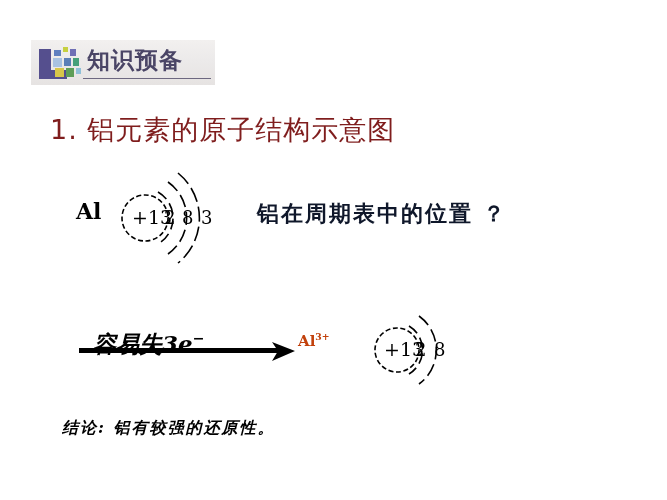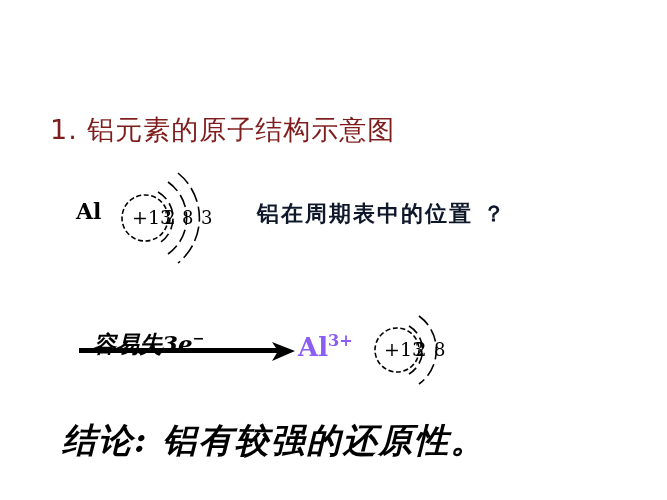--- a/index.html
+++ b/index.html
@@ -118,23 +118,23 @@
     left: 296px;
     top: 305px;
     width: 200px;
     height: 100px;
   }
   #atom-2-label {
     position: absolute;
     left: 2px;
     top: 26px;
     font-family: "DejaVu Serif", "Liberation Serif", serif;
-    font-size: 26px;
-    font-weight: bold;
-    color: #8b5cf6;
+    font-size: 15px;
+    font-weight: bold;
+    color: #c2410c;
   }
   #atom-2-label sup {
     font-size: 0.62em;
     vertical-align: super;
   }
 
   .atom-svg {
     position: absolute;
     left: 0; top: 0;
   }
@@ -176,33 +176,50 @@
     width: 216px;
     height: 22px;
   }
 
   
   #conclusion {
     position: absolute;
     left: 62px;
     top: 418px;
     font-family: "DejaVu Serif", "Liberation Serif", serif;
-    font-size: 34px;
+    font-size: 16px;
     font-weight: bold;
     font-style: italic;
     color: #000;
     letter-spacing: 2px;
     white-space: nowrap;
   }
 </style>
 </head>
 <body>
 
 <div id="slide">
 
+  <div id="banner">
+    <div id="banner-logo">
+      <div class="logo-l"></div>
+      <div class="logo-l-foot"></div>
+      <div class="sq sq1"></div>
+      <div class="sq sq2"></div>
+      <div class="sq sq3"></div>
+      <div class="sq sq4"></div>
+      <div class="sq sq5"></div>
+      <div class="sq sq6"></div>
+      <div class="sq sq7"></div>
+      <div class="sq sq8"></div>
+      <div class="sq sq9"></div>
+    </div>
+    <div id="banner-title">知识预备</div>
+    <div id="banner-rule"></div>
+  </div>
 
   <div id="heading">1. 铝元素的原子结构示意图</div>
 
   <div id="atom-1">
     <div id="atom-1-label">Al</div>
 
     <svg class="atom-svg" width="200" height="110" viewBox="0 0 200 110">
 
       <circle cx="75" cy="48" r="23" fill="none" stroke="#000" stroke-width="1.6" stroke-dasharray="5 2.6"></circle>
 

